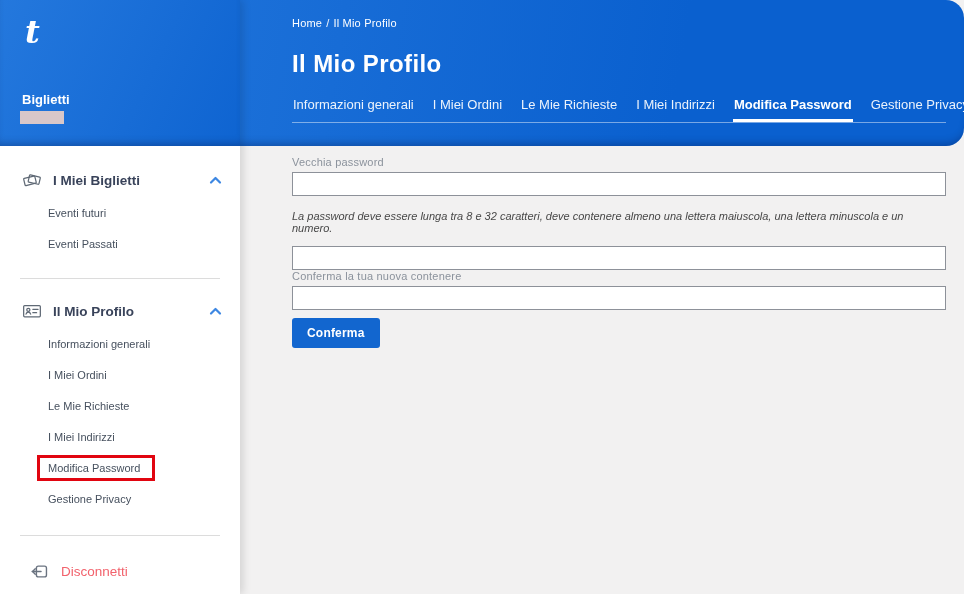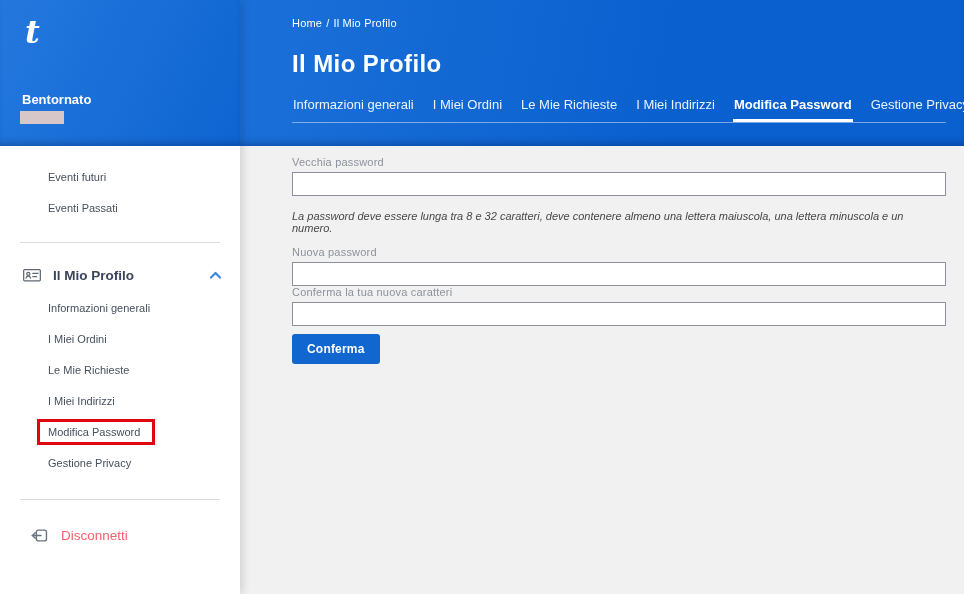--- a/index.html
+++ b/index.html
@@ -6,20 +6,21 @@
   html,body { width:964px; height:594px; }
   body { font-family:"Liberation Sans","DejaVu Sans",sans-serif; background:#f2f1f1; overflow:hidden; }
 
   .app { position:relative; width:964px; height:594px; background:#f2f1f1; overflow:hidden; }
 
   
   .topbar {
     position:absolute; left:0; top:0; width:964px; height:146px; z-index:1;
     background:linear-gradient(100deg, var(--header-blue-start) 0%, var(--header-blue-end) 70%);
     box-shadow: inset 0 -7px 9px -5px rgba(0,0,40,.30);
+    border-radius: 18px;
   }
   .main-head { position:relative; margin-left:240px; height:100%; padding:0 18px 0 52px; }
   .breadcrumb { position:absolute; left:52px; top:17px; font-size:11px; color:#ffffff; letter-spacing:.2px; }
   .breadcrumb .sep { margin:0 4px; opacity:.95; }
   .page-title { position:absolute; left:52px; top:50px; font-size:24px; font-weight:bold; color:#ffffff; letter-spacing:.4px; }
 
   .tabs {
     position:absolute; left:52px; right:18px; bottom:23px;
     display:flex; align-items:flex-end; gap:17px;
     border-bottom:1px solid rgba(255,255,255,.45);
@@ -92,26 +93,40 @@
         <div class="tab">I Miei Indirizzi</div>
         <div class="tab active">Modifica Password</div>
         <div class="tab">Gestione Privacy</div>
       </div>
     </div>
   </header>
 
   <aside class="sidebar">
     <div class="sidebar-head">
       <div class="logo">t</div>
-      <div class="welcome">Bentornato</div>
+      <div class="welcome">Biglietti</div>
       <div class="redacted"></div>
     </div>
 
     <nav class="nav">
 
+      <div class="section-head">
+        <span class="s-icon">
+          <svg width="20" height="18" viewBox="0 0 24 22" fill="none" stroke="#5f6975" stroke-width="1.5" stroke-linejoin="round">
+            <rect x="2.5" y="7.5" width="14" height="9" rx="1" transform="rotate(-14 9.5 12)"></rect>
+            <rect x="8" y="6" width="13.5" height="9" rx="1" transform="rotate(13 14.7 10.5)"></rect>
+          </svg>
+        </span>
+        <span class="s-label">I Miei Biglietti</span>
+        <span class="chev">
+          <svg width="13" height="9" viewBox="0 0 13 9" fill="none">
+              <polyline points="2,6.5 6.5,2 11,6.5" stroke="var(--chevron-blue)" stroke-width="2.2" stroke-linecap="round" stroke-linejoin="round"></polyline>
+            </svg>
+        </span>
+      </div>
       <div class="subitem">Eventi futuri</div>
       <div class="subitem">Eventi Passati</div>
 
       <hr class="divider">
 
       <div class="section-head">
         <span class="s-icon">
           <svg width="20" height="18" viewBox="0 0 24 20" fill="none" stroke="#5f6975" stroke-width="1.5" stroke-linejoin="round">
             <rect x="2" y="3.5" width="20" height="13.5" rx="1.2"></rect>
             <circle cx="7.6" cy="8.6" r="1.9"></circle>
@@ -155,26 +170,25 @@
   <main class="content">
 
     <div class="field f1">
       <label class="field-label">Vecchia password</label>
       <input type="password" class="field-input" aria-label="Vecchia password" style="">
     </div>
 
     <p class="hint">La password deve essere lunga tra 8 e 32 caratteri, deve contenere almeno una lettera maiuscola, una lettera minuscola e un numero.</p>
 
     <div class="field f2">
-      <label class="field-label">Nuova password</label>
       <input type="password" class="field-input" aria-label="Nuova password" style="">
     </div>
 
     <div class="field f3">
-      <label class="field-label">Conferma la tua nuova caratteri</label>
+      <label class="field-label">Conferma la tua nuova contenere</label>
       <input type="password" class="field-input" aria-label="Conferma la tua nuova password" style="">
     </div>
 
     <button class="submit">Conferma</button>
 
   </main>
 
 </div>
 
 </body></html>

